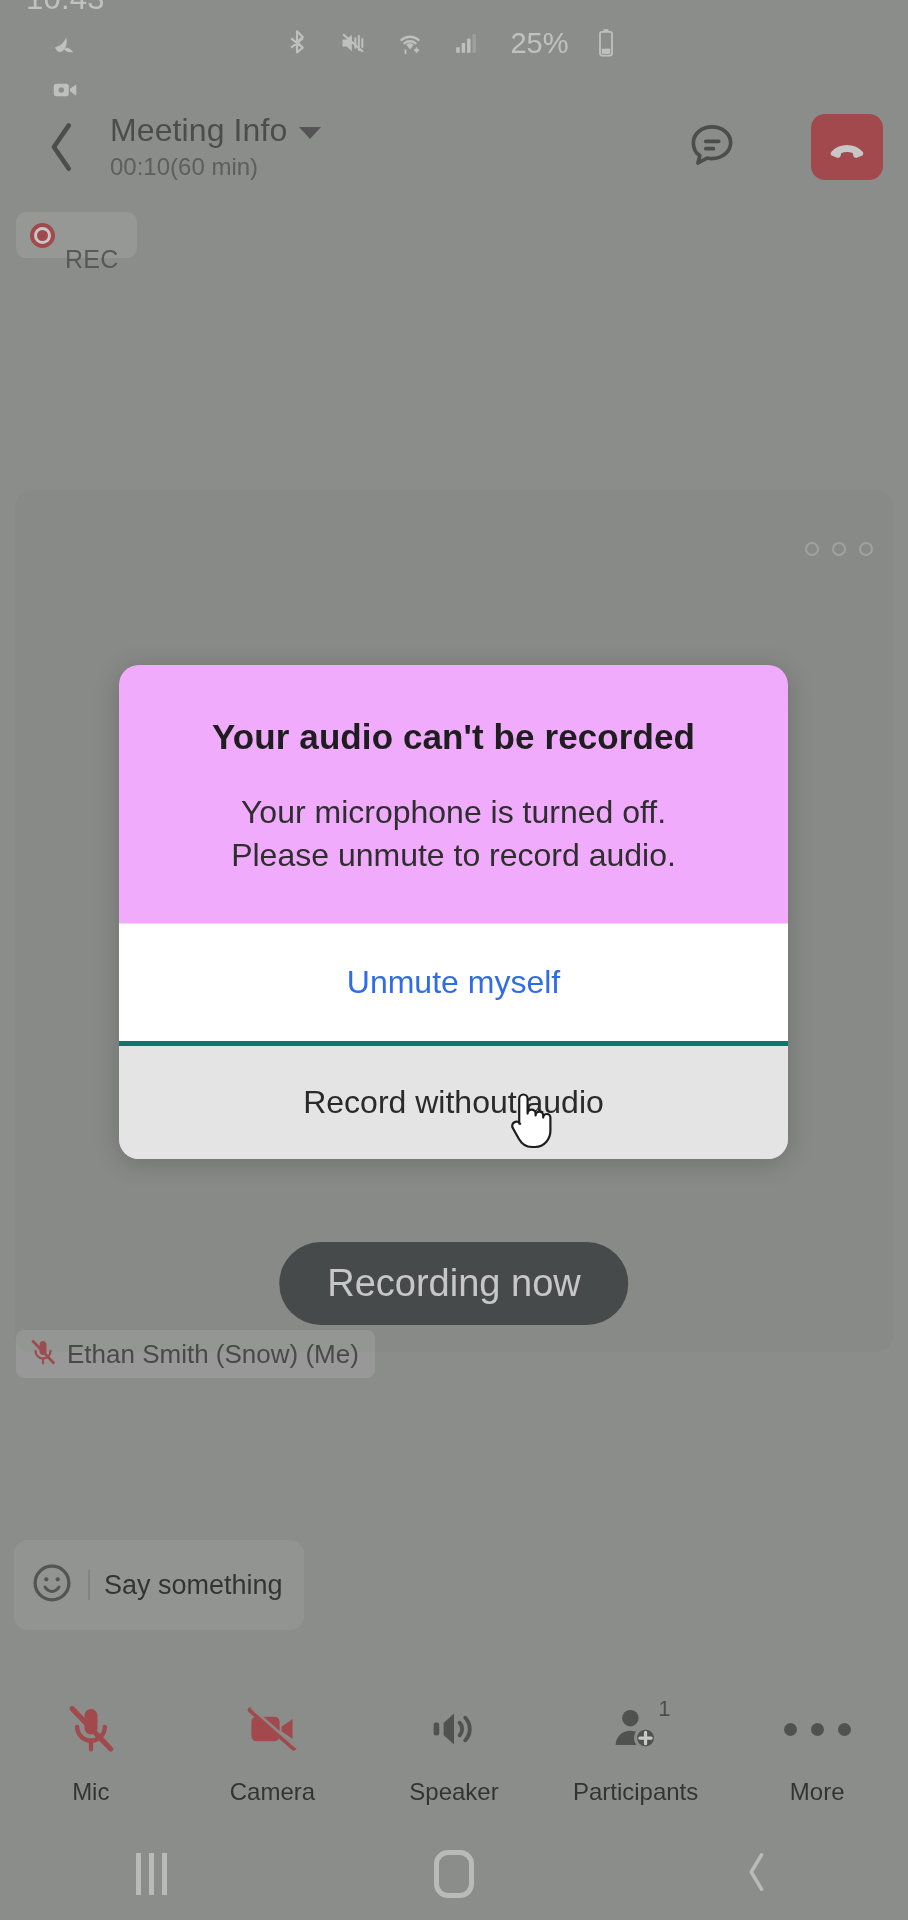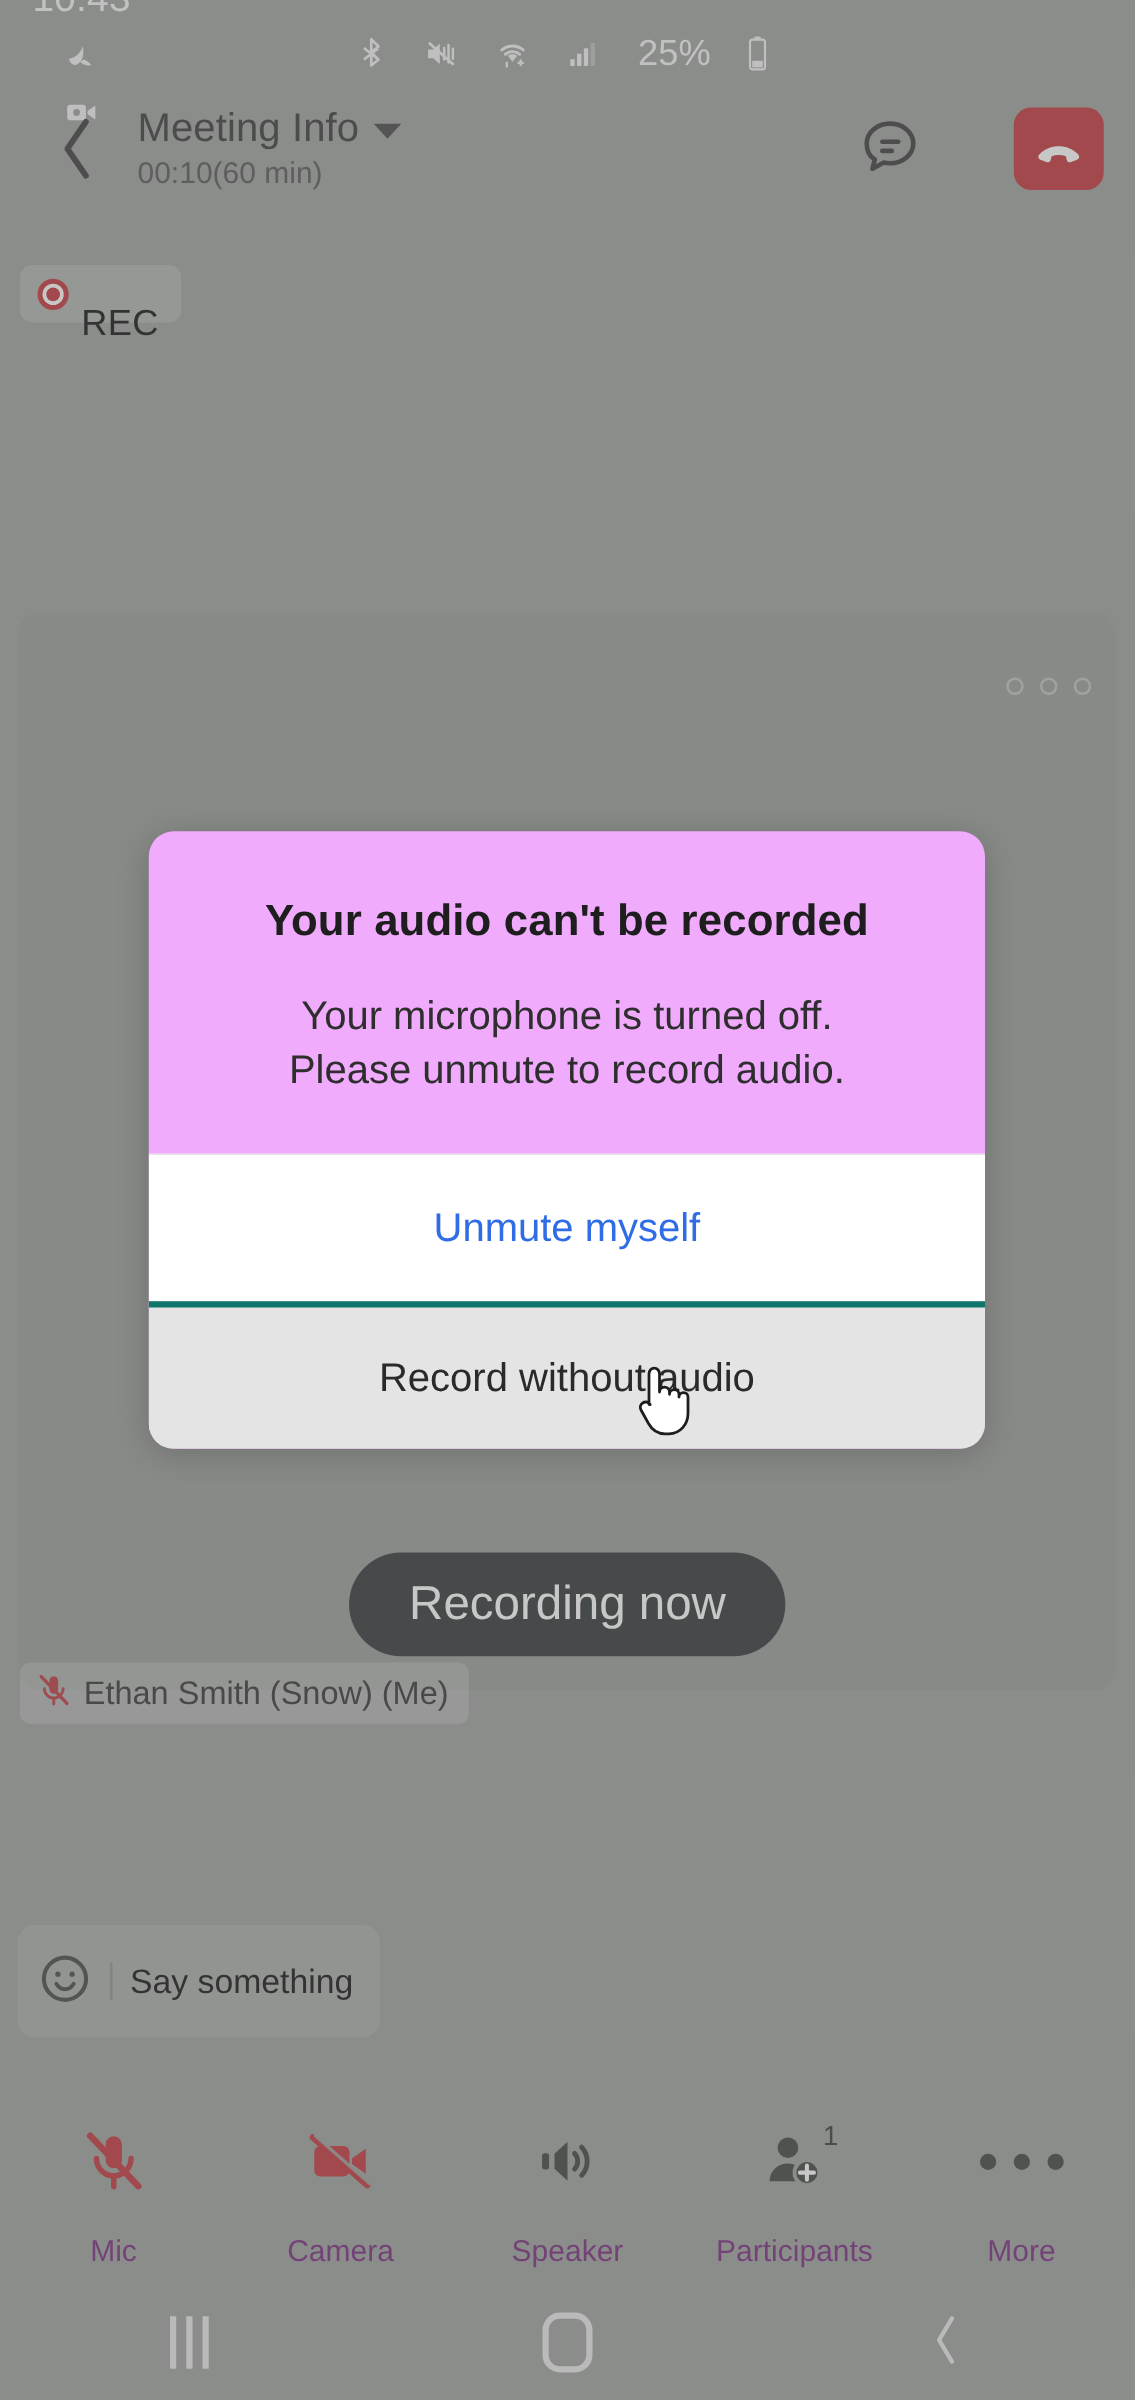--- a/index.html
+++ b/index.html
@@ -33,21 +33,21 @@
   #status-clock { font-size:31px; letter-spacing:0.2px; color:#f4f4f4; }
   #status-right {
     position:absolute; left:0; right:26px; top:0; height:86px;
     display:flex; align-items:center; justify-content:center; gap:28px;padding-left:16px;
   }
   .sb-ic { display:flex; align-items:center; }
   #battery-pct { font-size:29px; color:#f4f4f4; margin-left:3px; }
 
   
   #app-header {
-    position:absolute; top:72px; left:0; right:0; height:96px;
+    position:absolute; top:100px; left:0; right:0; height:96px;
   }
   #back-btn {
     position:absolute; left:34px; top:16px;
     width:56px; height:62px;
     display:flex; align-items:center; justify-content:center;
   }
   #title-block { position:absolute; left:110px; top:12px; }
   #meeting-title-row { display:flex; align-items:center; gap:12px; }
   #meeting-title { font-size:32px; color:#2b2b2b; letter-spacing:.1px; }
   #title-caret {
@@ -83,21 +83,21 @@
   }
   #rec-dot {
     width:25px;height:25px;border-radius:50%;
     border:4px solid #c0272d; background:#fff;
     display:flex;align-items:center;justify-content:center;
   }
   #rec-dot::after{
     content:""; width:11px;height:11px;border-radius:50%;
     background:#c0272d;
   }
-  #rec-label { font-size:29px; color:#000000; letter-spacing:.3px;margin-top:48px; }
+  #rec-label { font-size:25px; color:#404040; letter-spacing:.3px;margin-top:48px; }
 
   
   #video-tile {
     position:absolute; left:15px; top:490px;
     width:878px; height:862px;
     background:#949693;
     border-radius:16px;
   }
   #tile-dots {
     position:absolute; right:20px; top:52px;
@@ -156,22 +156,22 @@
     flex:1 1 0;
     display:flex; flex-direction:column; align-items:center;
     padding-top:22px;
   }
   .tool-icon {
     height:62px; width:74px;
     display:flex; align-items:center; justify-content:center;
     position:relative;
   }
   .tool-label {
-    margin-top:28px;
-    font-size:24px; color:#701a75;
+    margin-top:18px;
+    font-size:24px; color:#000000;
   }
   #participants-count {
     position:absolute; top:-2px; right:2px;
     font-size:22px; color:#2c2e2c;
   }
   #more-dots { display:flex; gap:14px; align-items:center; }
   #more-dots span { width:13px;height:13px;border-radius:50%;background:#343634; }
 
   
   #nav-bar {

